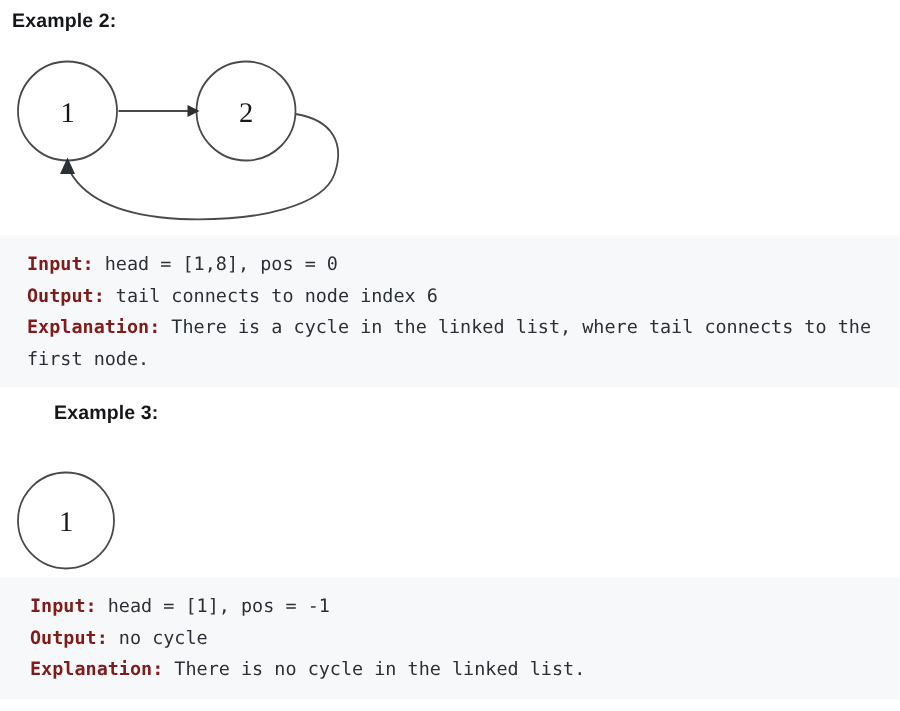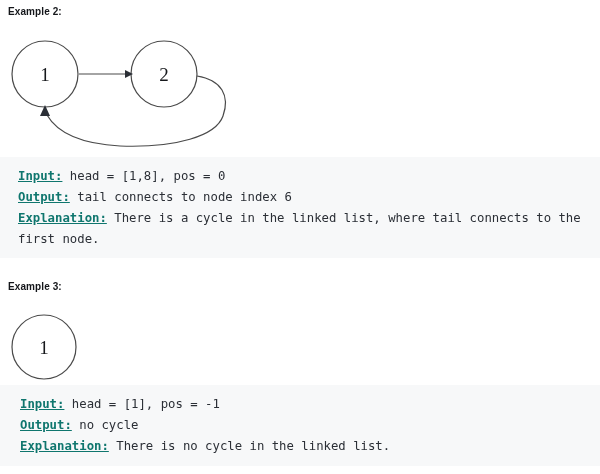--- a/index.html
+++ b/index.html
@@ -18,28 +18,28 @@
   }
   .page {
     position: relative;
     width: 600px;
     height: 474px;
   }
   .example-heading {
     position: absolute;
     left: 8px;
     font-family: "Liberation Sans", sans-serif;
-    font-size: 10px;
+    font-size: 13px;
     font-weight: bold;
     color: #14161a;
     letter-spacing: 0.1px;
     white-space: nowrap;
   }
   #heading-ex2 { top: 6px; }
-  #heading-ex3 { top: 281px; }
+  #heading-ex3 { top: 267px; margin-left: 28px; }
 
   .figure {
     position: absolute;
     left: 0;
   }
   #figure-ex2 { top: 30px; }
   #figure-ex3 { top: 307px; }
 
   .figure svg { display: block; }
 
@@ -63,22 +63,21 @@
   }
   #code-ex2 { top: 157px; height: 101px; }
   #code-ex3 { top: 385px; height: 81px; padding-left: 20px; }
 
   .code-line {
     white-space: normal;
     word-break: normal;
   }
   .code-label {
     font-weight: bold;
-    color: #0f766e;
-    text-decoration: underline;
+    color: #7f1d1d;
   }
   .code-text {
     font-weight: normal;
   }
 </style>
 </head>
 <body>
 
 <div class="page">
 

